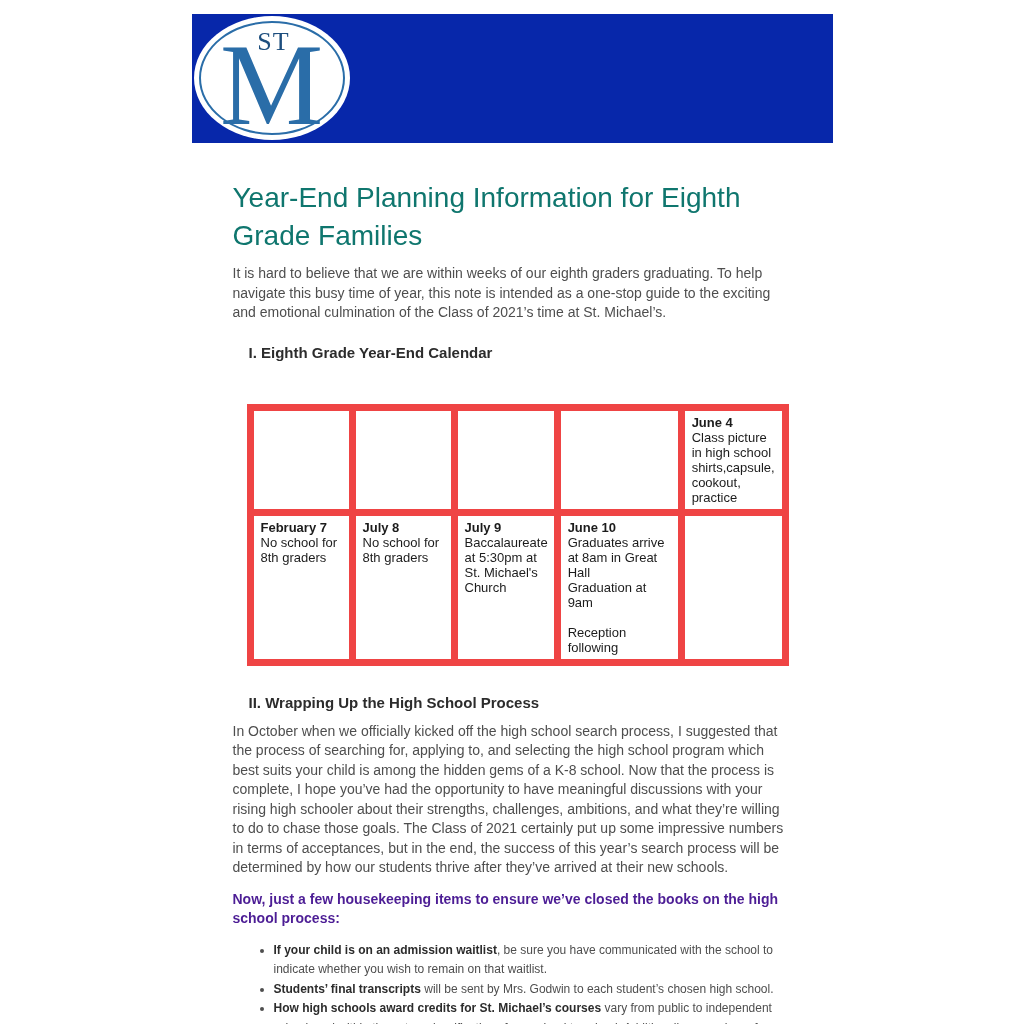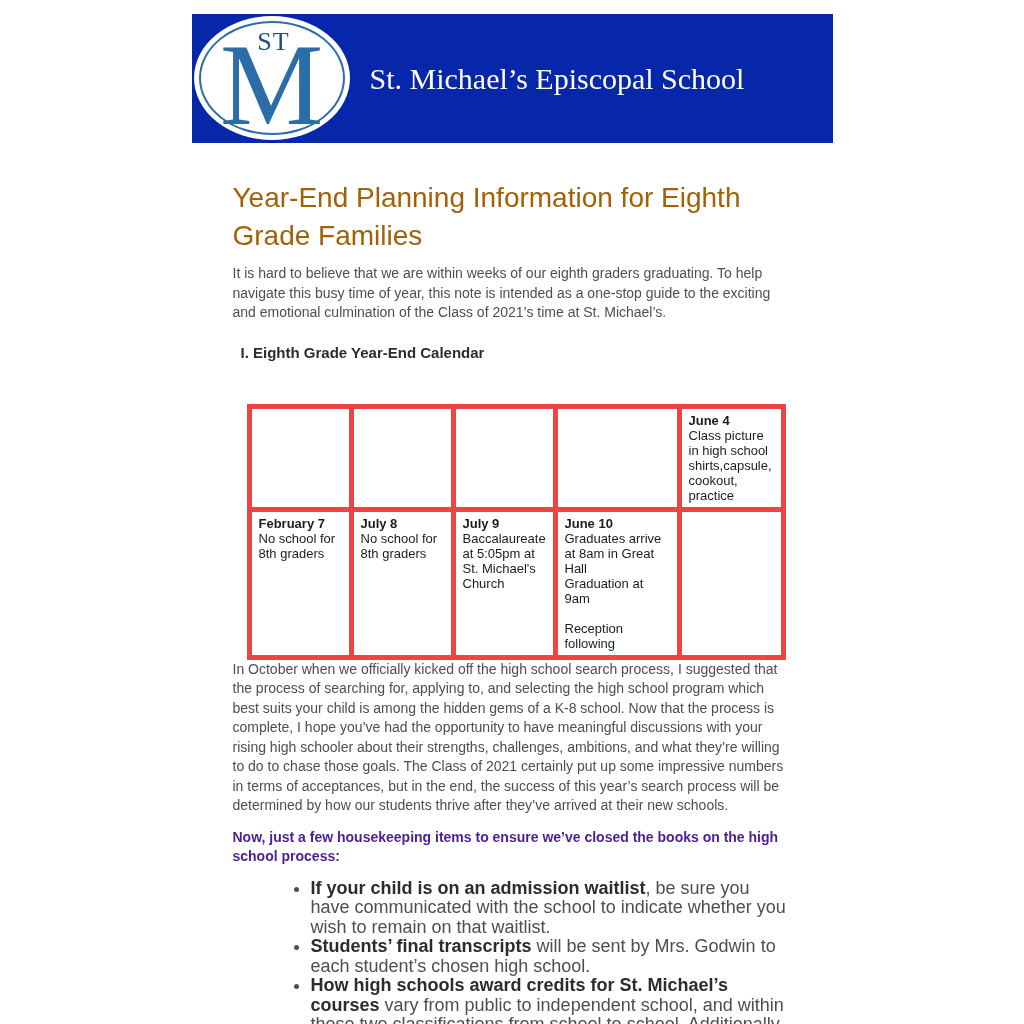--- a/index.html
+++ b/index.html
@@ -59,47 +59,47 @@
     color: #ffffff;
   }
 
   
   .content { padding: 0 41px; }
   .title {
     margin-top: 36px;
     font-size: 28px;
     line-height: 38px;
     font-weight: 400;
-    color: #a16207;
+    color: #0f766e;
     margin-bottom: 9px;
   }
   p, .salutation {
     font-size: 14px;
     line-height: 19.5px;
     color: #4e4e4e;
     margin-bottom: 10px;
   }
   .sec-heading {
     font-size: 15px;
     line-height: 19px;
     font-weight: 700;
     color: #2c2c2c;
-    margin: 20px 0 10px 8px;
+    margin: 20px 0 10px 16px;
   }
   .spacer { height: 20px; }
 
   
   .cal-table {
     border-collapse: collapse;
     margin-left: 14px;
     margin-top: 12px;
     table-layout: fixed;
   }
   .cal-table td {
-    border: 5px solid #ef4444;
+    border: 7px solid #ef4444;
     vertical-align: top;
     padding: 4px 6px 4px 7px;
     font-size: 13px;
     line-height: 15px;
     color: #1c1c1c;
   }
   .cal-table tr.r1 { height: 86px; }
   .cal-table tr.r2 { height: 104px; }
   .cell-date { font-weight: 700; }
   .cell-body { white-space: pre-line; }
@@ -108,43 +108,41 @@
   .bold-para {
     font-weight: 700;
     color: #4c1d95;
     margin-top: 12px;
   }
   ul.housekeeping {
     margin: 12px 0 10px 0;
     padding-left: 41px;
   }
   ul.housekeeping li {
-    font-size: 18px;
+    font-size: 12px;
     line-height: 19.5px;
     color: #4e4e4e;
-    margin-left: 37px;
   }
   ul.housekeeping li .b {
     font-weight: 700;
     color: #2c2c2c;
   }
 </style>
 </head>
 <body>
 
 <div class="stage">
   <div class="page">
 
     <div class="banner">
       <div class="logo">
         <div class="logo-ring"></div>
         <div class="logo-m">M</div>
         <div class="logo-st">ST</div>
       </div>
-      <div class="school-name">St. Michael’s Episcopal School</div>
     </div>
 
     <div class="content">
 
       <h1 class="title">Year-End Planning Information for Eighth Grade Families</h1>
 
 
       <p>It is hard to believe that we are within weeks of our eighth graders graduating. To help navigate this busy time of year, this note is intended as a one-stop guide to the exciting and emotional culmination of the Class of 2021’s time at St. Michael’s.</p>
 
       <div class="sec-heading">I. Eighth Grade Year-End Calendar</div>
@@ -186,37 +184,38 @@
           <td>
             <div class="cell-date">February 7</div>
             <div class="cell-body">No school for 8th graders</div>
           </td>
           <td>
             <div class="cell-date">July 8</div>
             <div class="cell-body">No school for 8th graders</div>
           </td>
           <td>
             <div class="cell-date">July 9</div>
-            <div class="cell-body">Baccalaureate at 5:05pm at St. Michael's Church</div>
+            <div class="cell-body">Baccalaureate at 5:30pm at St. Michael's Church</div>
           </td>
           <td>
             <div class="cell-date">June 10</div>
             <div class="cell-body">Graduates arrive at 8am in Great Hall
 Graduation at 9am
 
 Reception following</div>
           </td>
           <td>
             <div class="cell-date"></div>
             <div class="cell-body"></div>
           </td>
         </tr>
       </tbody>
         </table>
 
+      <div class="sec-heading" style="margin-top:27px;">II. Wrapping Up the High School Process</div>
 
       <p>In October when we officially kicked off the high school search process, I suggested that the process of searching for, applying to, and selecting the high school program which best suits your child is among the hidden gems of a K-8 school. Now that the process is complete, I hope you’ve had the opportunity to have meaningful discussions with your rising high schooler about their strengths, challenges, ambitions, and what they’re willing to do to chase those goals. The Class of 2021 certainly put up some impressive numbers in terms of acceptances, but in the end, the success of this year’s search process will be determined by how our students thrive after they’ve arrived at their new schools.</p>
 
       <p class="bold-para">Now, just a few housekeeping items to ensure we’ve closed the books on the high school process:</p>
 
       <ul class="housekeeping">
         <li><span class="b">If your child is on an admission waitlist</span><span>, be sure you have communicated with the school to indicate whether you wish to remain on that waitlist.</span></li>
         <li><span class="b">Students’ final transcripts</span><span> will be sent by Mrs. Godwin to each student’s chosen high school.</span></li>
         <li><span class="b">How high schools award credits for St. Michael’s courses</span><span> vary from public to independent school, and within those two classifications from school to school. Additionally, procedures for course placement and SOL testing (where applicable) also widely change from time to time. Please check with your child’s high school for details</span></li>
       </ul>

